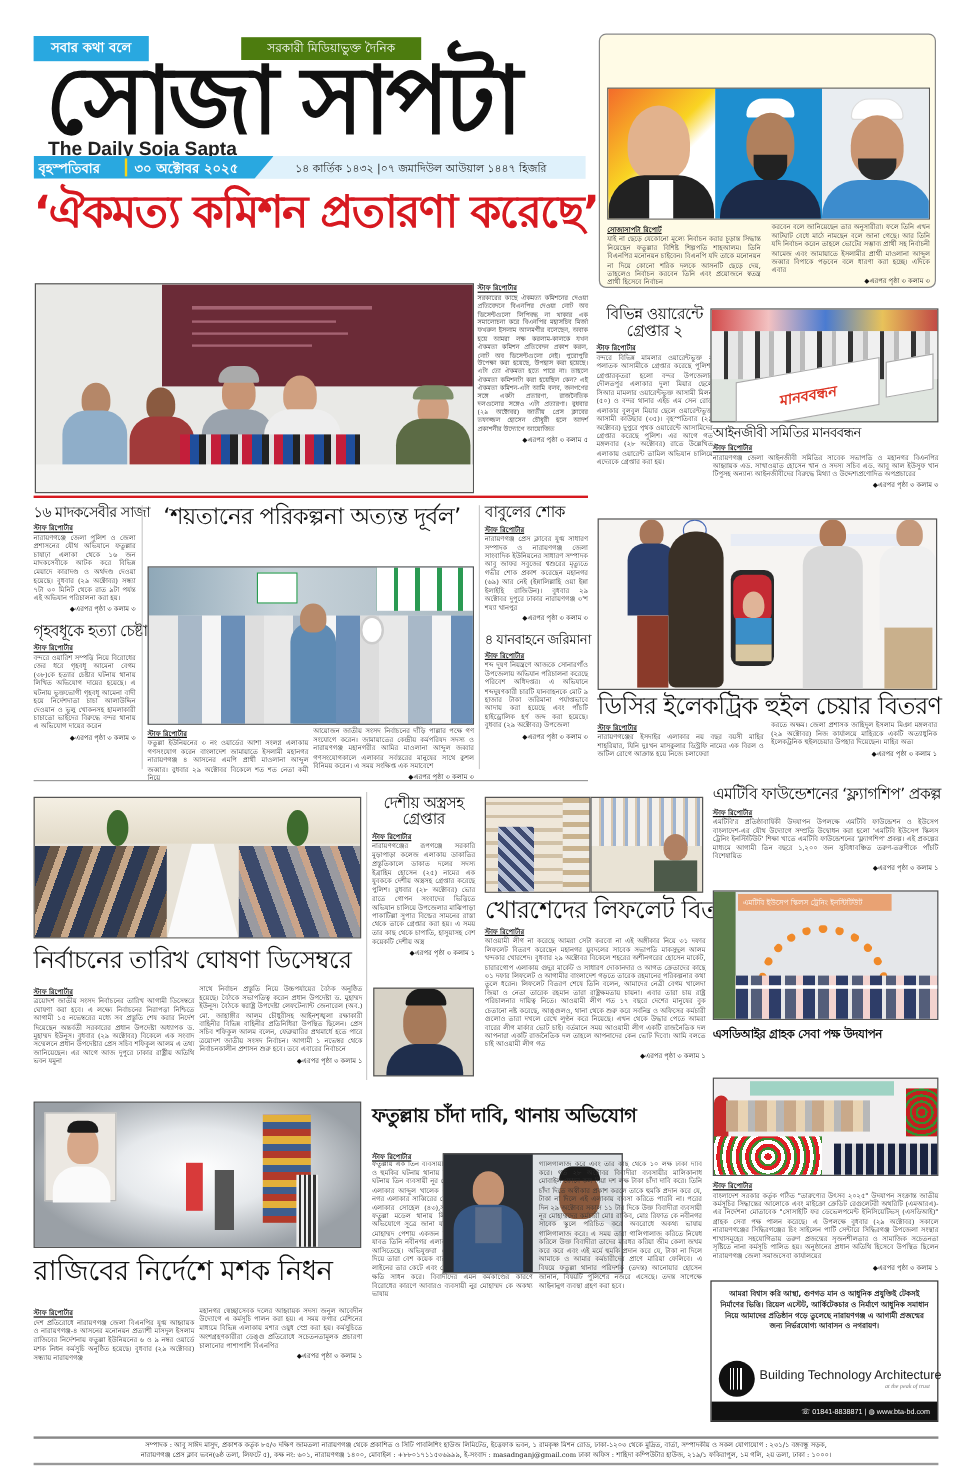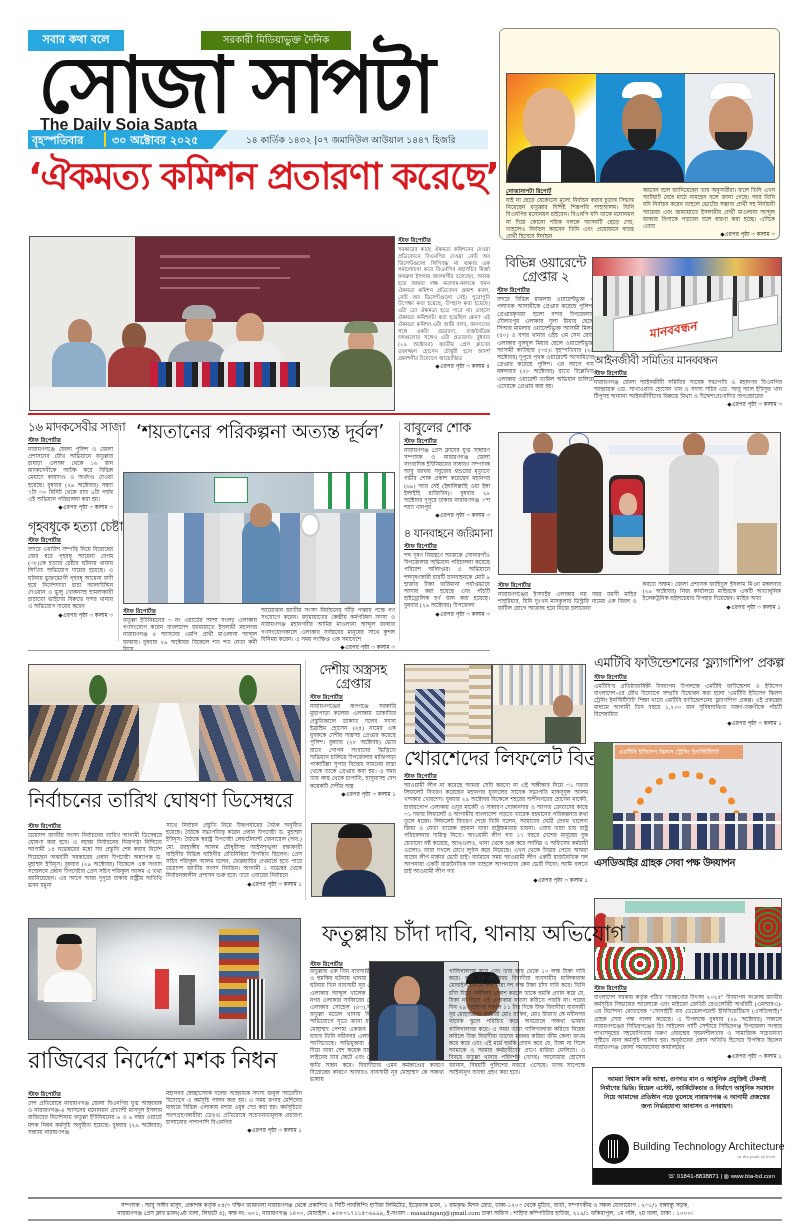--- a/index.html
+++ b/index.html
@@ -126,20 +126,21 @@
   <div class="person" style="left:120px;top:60px;width:18px;height:22px;background:#e0b498"></div>
   <div class="abs" style="left:114px;top:82px;width:30px;height:22px;background:#3b8fc8"></div>
   <div class="abs" style="left:114px;top:104px;width:30px;height:14px;background:#d8c7a2"></div>
   <div class="person" style="left:184px;top:0;width:22px;height:24px;background:#b07a58"></div>
   <div class="abs" style="left:170px;top:22px;width:50px;height:120px;background:#d9d9d9;border-radius:16px 16px 0 0"></div>
   <div class="person" style="left:248px;top:0;width:22px;height:24px;background:#c69a7c"></div>
   <div class="abs" style="left:234px;top:22px;width:48px;height:70px;background:#f0f0f0;border-radius:16px 16px 0 0"></div>
   <div class="abs" style="left:238px;top:90px;width:40px;height:52px;background:#c9b08c"></div>
 </div>
 <div class="abs" style="left:498px;top:578px;width:283px">
+  <div class="hl" style="font-size:20px;white-space:nowrap;font-weight:normal">ডিসির ইলেকট্রিক হুইল চেয়ার বিতরণ</div>
   <div style="display:flex;gap:6px;margin-top:3px">
     <div style="flex:1">
       <span class="byline">স্টাফ রিপোর্টার</span>
       <p class="body-text">নারায়ণগঞ্জের ইসদাইর এলাকার নয় বছর বয়সী মাহির শাহরিয়ার, যিনি দুঃখন মাসকুলার ডিস্ট্রফি নামের এক বিরল ও জটিল রোগে আক্রান্ত হয়ে নিজে চলাফেরা</p>
     </div>
     <div style="flex:1">
       <p class="body-text">করতে অক্ষম। জেলা প্রশাসক জাহিদুল ইসলাম মিঞা মঙ্গলবার (২৯ অক্টোবর) নিজ কার্যালয়ে মাহিরকে একটি অত্যাধুনিক ইলেকট্রনিক হুইলচেয়ার উপহার দিয়েছেন। মাহির অত্য</p>
       <span class="jump">◆এরপর পৃষ্ঠা ৩ কলাম ১</span>
     </div>
   </div>
@@ -283,21 +284,21 @@
 <div class="abs hl" style="left:28px;top:1048px;width:276px;font-size:23px;white-space:nowrap;font-weight:normal">রাজিবের নির্দেশে মশক নিধন</div>
 <div class="abs" style="left:28px;top:1090px;width:134px">
   <span class="byline">স্টাফ রিপোর্টার</span>
   <p class="body-text">দেশ প্রতিরোধে নারায়ণগঞ্জ জেলা বিএনপির যুগ্ম আহ্বায়ক ও নারায়ণগঞ্জ-৪ আসনের মনোনয়ন প্রত্যাশী মাসদুল ইসলাম রাজিবের নির্দেশনায় ফতুল্লা ইউনিয়নের ৬ ও ৯ নম্বর ওয়ার্ডে মশক নিধন কর্মসূচি অনুষ্ঠিত হয়েছে। বুধবার (২৯ অক্টোবর) সন্ধ্যায় নারায়ণগঞ্জ</p>
 </div>
 <div class="abs" style="left:166px;top:1090px;width:136px">
   <p class="body-text">মহানগর স্বেচ্ছাসেবক দলের আহ্বায়ক সদস্য জনুল আবেদীন উদ্যোগে এ কর্মসূচি পালন করা হয়। এ সময় ফগার মেশিনের মাধ্যমে বিভিন্ন এলাকায় মশার ওষুধ স্প্রে করা হয়। কর্মসূচিতে অংশগ্রহণকারীরা ডেঙ্গু প্রতিরোধে সচেতনতামূলক প্রচারণা চালানোর পাশাপাশি বিএনপির</p>
   <span class="jump">◆এরপর পৃষ্ঠা ৩ কলাম ১</span>
 </div>
 
-<div class="abs hl" style="left:322px;top:922px;width:280px;font-size:22px;white-space:nowrap;font-weight:normal">ফতুল্লায় চাঁদা দাবি, থানায় অভিযোগ</div>
+<div class="abs hl" style="left:310px;top:922px;width:280px;font-size:16px;white-space:nowrap;font-weight:bold">ফতুল্লায় চাঁদা দাবি, থানায় অভিযোগ</div>
 <div class="abs" style="left:310px;top:960px;width:57px">
   <span class="byline">স্টাফ রিপোর্টার</span>
 </div>
 <p class="abs body-text" style="left:310px;top:968px;width:134px;height:228px;overflow:hidden">ফতুল্লায় এক তিন ব্যবসায়ীর নিকট ১০ লাখ টাকা চাঁদা দাবি ও হুমকির ঘটনায় থানায় অভিযোগ দায়ের করা হয়েছে। এ ঘটনায় তিন ব্যবসায়ী নূর মোহাম্মদ (৪২), বাদী হয়ে নবীনগর এলাকার আব্দুল খালেক এর ছেলে জসিম (৪১), মুসলিম নগর এলাকার সাব্বিরের ছেলে মোক্তার (৪০), জালীলপাড়া এলাকার সোহেল (৪৩),সহ অজ্ঞাত নামা ৮/১০ জিনকে ফতুল্লা মডেল থানায় লিখিত অভিযোগ দায়ের করেন। অভিযোগে সূত্রে জানা যায়,ফকির চান বেপারী ছেলে নূর মোহাম্মদ পেশায় একজন তিন ব্যবসায়ী। দীর্ঘ বছরেক বছর যাবত তিনি নবীনগর এলাকায় তিন ব্যবসা পরিচালনা করিয়া আসিতেছে। অভিযুক্তরা এলাকার চিহ্নিত সন্ত্রাসী। বিনাত দিয়ে তারা বেশ কয়েক বার ব্যবসায়ী নূর মোহাম্মদ এর তিন লাইনের তার কেটে এবং মেশিন চুরি করে নিয়ে ৫ লক্ষ টাকা ক্ষতি সাধন করে। বিবাদীদের এমন কর্মকাণ্ডের কারণে বিরোধের কারণে আবারও ব্যবসায়ী নূর মোহাম্মদ কে অকথ্য ভাষায়</p>
 <div class="photo" style="left:369px;top:961px;width:150px;height:100px;background:#3b3f44">
   <div class="abs" style="left:0;top:0;width:74px;height:100px;background:#2a2e34"></div>
   <div class="person" style="left:24px;top:14px;width:26px;height:30px;background:#c49272"></div>
   <div class="abs" style="left:8px;top:42px;width:58px;height:58px;background:#385884;border-radius:20px 20px 0 0"></div>
   <div class="abs" style="left:26px;top:44px;width:22px;height:30px;background:#5b6d8a"></div>
   <div class="abs" style="left:74px;top:0;width:76px;height:100px;background:#dfe3e6"></div>

